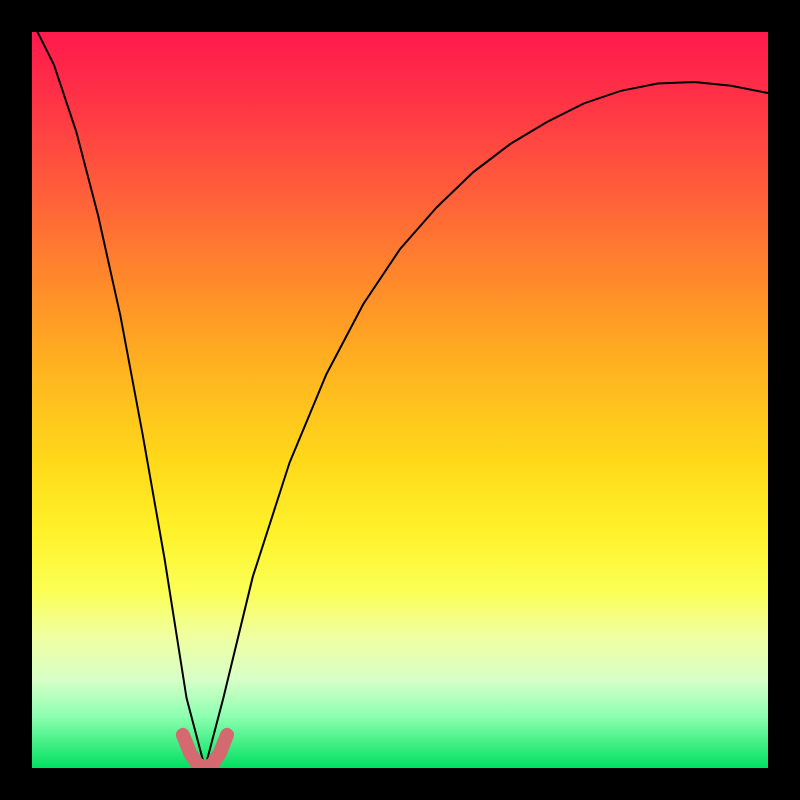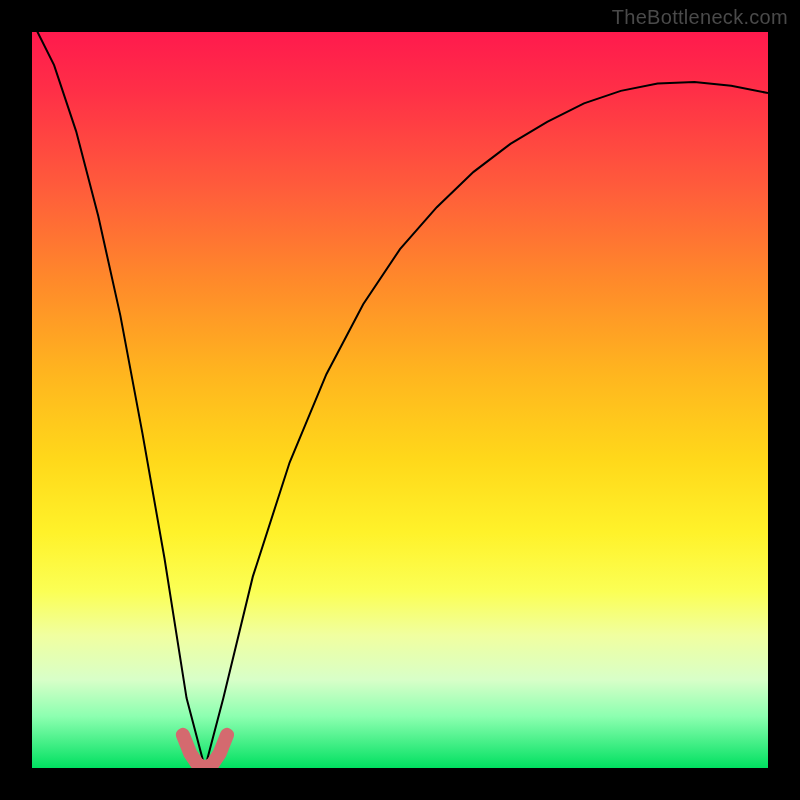--- a/index.html
+++ b/index.html
@@ -56,21 +56,20 @@
     left: 0;
     width: 736px;
     height: 736px;
     pointer-events: none;
   }
 </style>
 </head>
 <body>
 
 <div class="frame">
-  <div class="watermark">TheBottleneck.com</div>
 
   <div class="plot">
     <svg class="curve" viewBox="0 0 736 736" preserveAspectRatio="none">
       <path id="series-0" fill="none" stroke="#000000" stroke-width="2" d="M0.00 -11.04 L22.08 33.12 L44.16 99.36 L66.24 184.00 L88.32 283.36 L110.40 401.12 L132.48 526.24 L154.56 666.08 L172.96 736.00 L191.36 666.08 L220.80 544.64 L257.60 430.56 L294.40 342.24 L331.20 272.32 L368.00 217.12 L404.80 175.17 L441.60 139.84 L478.40 111.87 L515.20 89.79 L552.00 71.39 L588.80 58.88 L625.60 51.52 L662.40 50.05 L699.20 53.73 L736.00 61.09"></path>
       <path id="series-1" fill="none" stroke="#d46a6f" stroke-width="14" stroke-linecap="round" stroke-linejoin="round" d="M150.88 702.88 L158.24 721.28 L165.60 732.32 L172.96 736.00 L180.32 732.32 L187.68 721.28 L195.04 702.88"></path>
     </svg>
   </div>
 </div>
 
 </body></html>

